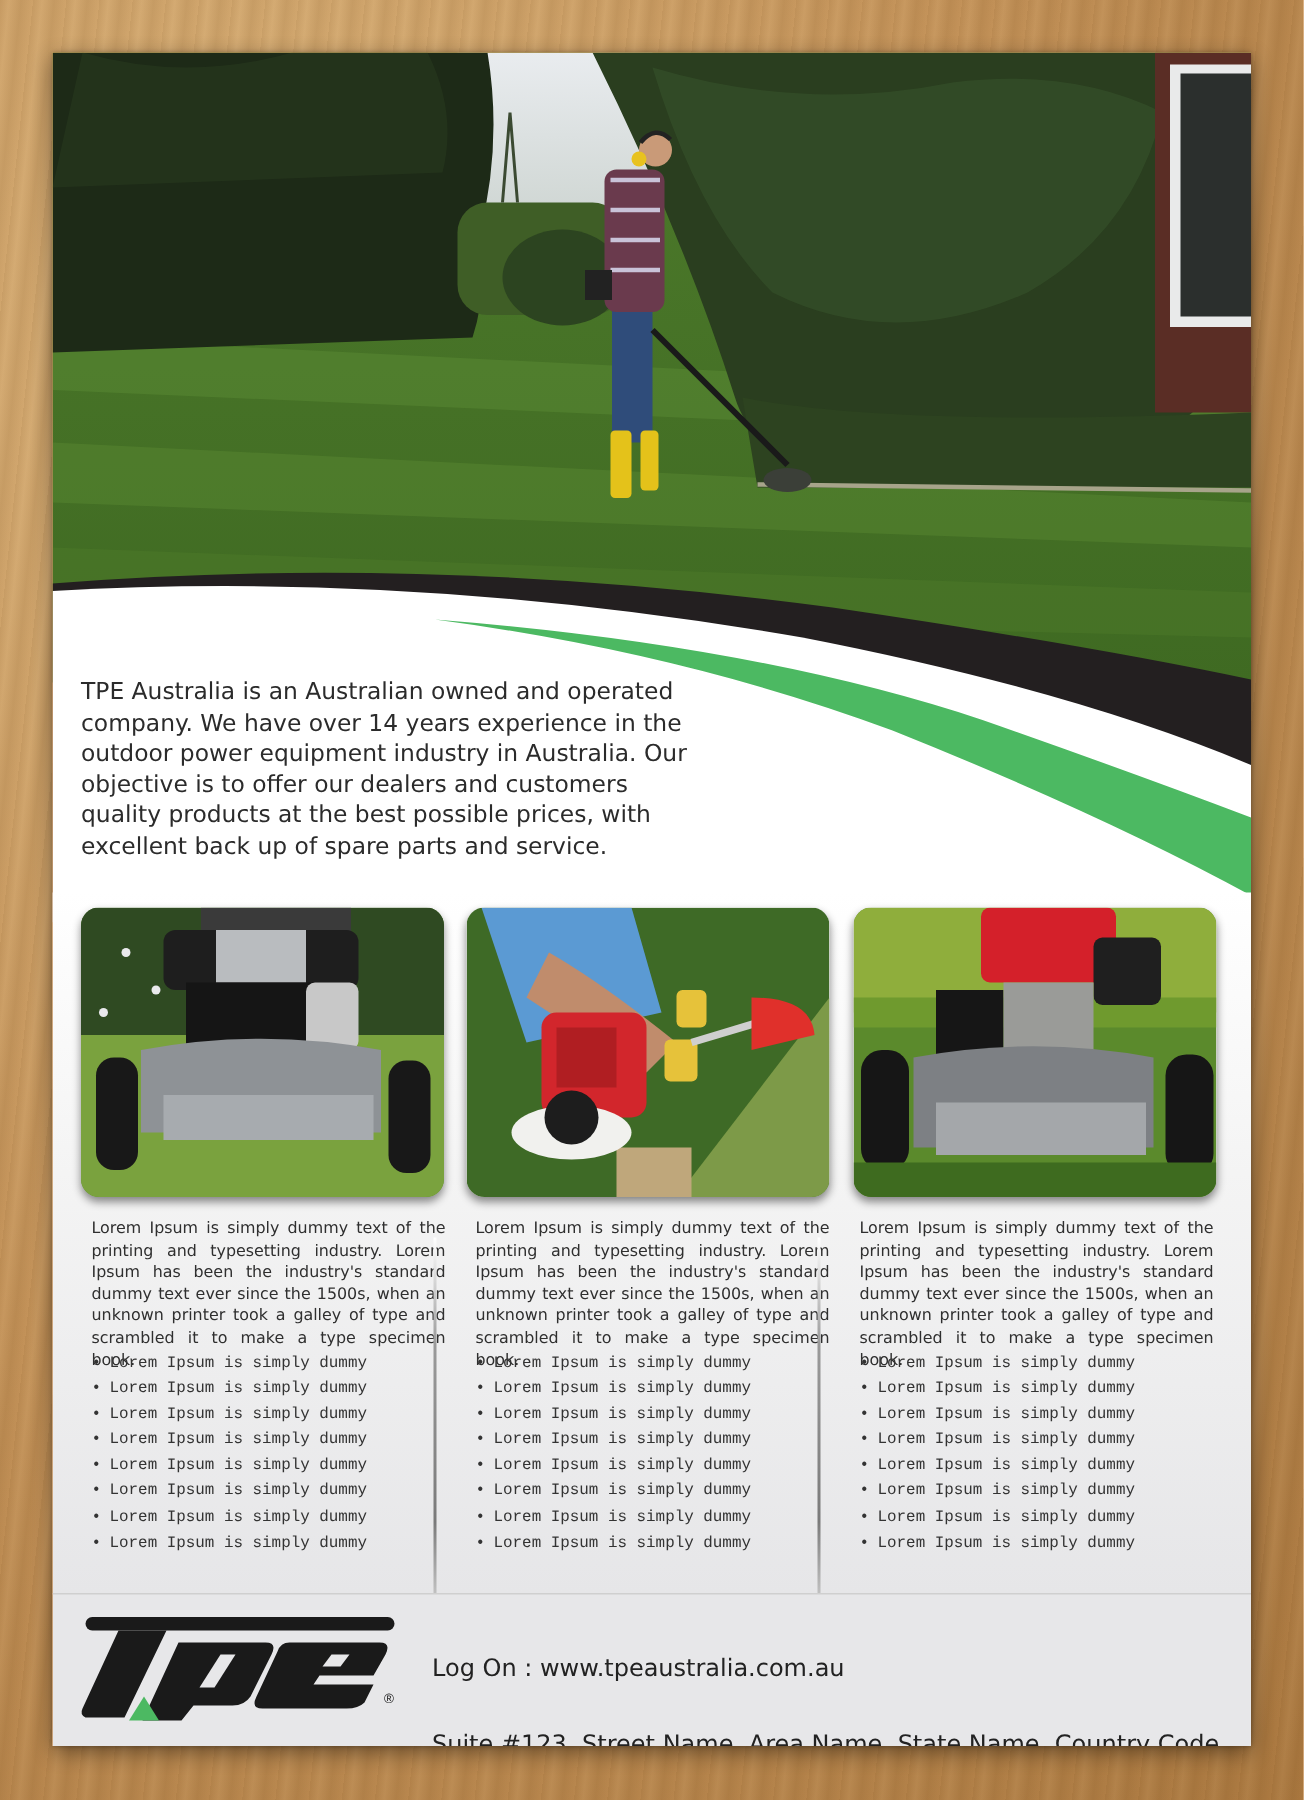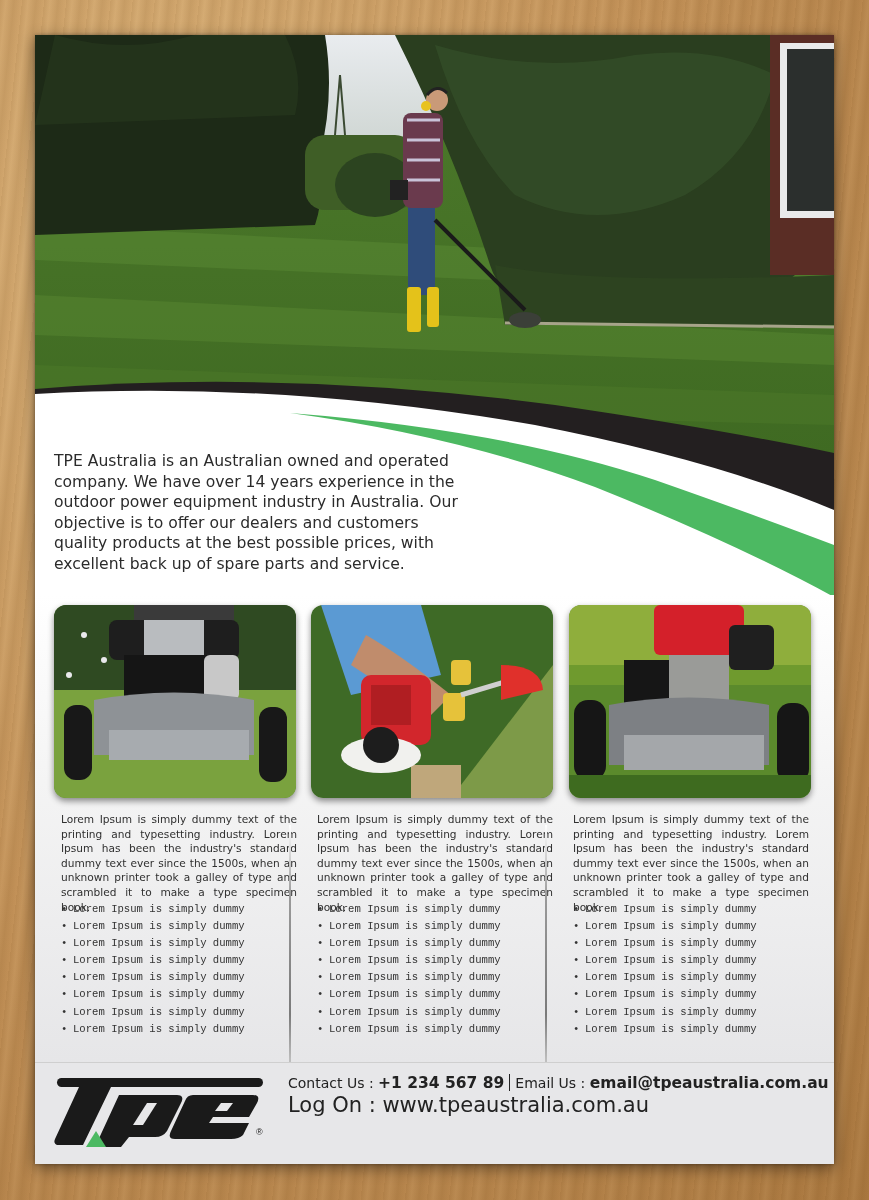--- a/index.html
+++ b/index.html
@@ -45,21 +45,21 @@
   .bullets li { font-size: 10.6px; line-height: 17.1px; color: #333; white-space: nowrap; }
   .bullets li .dot { display: inline-block; width: 12px; }
   
   .footer { position: absolute; left: 0; top: 1027px; width: 799px; height: 102px;
     background: #e7e7e9; border-top: 1px solid #cfcfcf; }
   .logo { position: absolute; left: 18px; top: 10px; width: 218px; height: 76px; }
   .contact { position: absolute; left: 253px; top: 9px; color: #222; }
   .contact .line1 { font-size: 14px; line-height: 22px; white-space: nowrap; }
   .contact .line1 .bold { font-weight: bold; font-size: 15.5px; }
   .contact .line1 .sep { display: inline-block; width: 1px; height: 17px; background: #222; margin: 0 5px; vertical-align: -3px; }
-  .contact .line2, .contact .line3 { font-size: 21px; line-height: 23px; white-space: nowrap; }
+  .contact .line2, .contact .line3 { font-size: 16px; line-height: 23px; white-space: nowrap; margin-top: 28px; }
 </style>
 </head>
 <body>
 
 <div class="flyer">
 
   <div class="hero">
     <svg width="799" height="420" viewBox="0 0 799 420">
       <defs>
         <linearGradient id="grass" x1="0" y1="0" x2="0" y2="1">
@@ -231,19 +231,17 @@
       <path d="M94 30 L104 30 L90 52 L80 52 Z" fill="#e7e7e9"></path>
 
       <path d="M134 22 L200 22 Q208 22 204 30 L196 44 L160 44 L156 50 L196 50 L190 62 Q186 66 178 66 L122 66 Q114 66 118 58 L132 28 Q134 22 140 22 Z" fill="#1a1a1a"></path>
       <path d="M168 30 L180 30 L174 38 L162 38 Z" fill="#e7e7e9"></path>
 
       <path d="M33 74 L43 58 L53 74 Z" fill="#4cb962"></path>
       <text x="203" y="62" font-size="9" fill="#1a1a1a" font-family="Liberation Sans, sans-serif">®</text>
     </svg>
 
     <div class="contact">
-      <div class="line1">
-        <span>Contact Us : </span><span class="bold">+1 234 567 89</span><span class="sep"></span><span>Email Us : </span><span class="bold">email@tpeaustralia.com.au</span>
-      </div>
       <div class="line2">Log On : www.tpeaustralia.com.au</div>
+      <div class="line3">Suite #123, Street Name, Area Name, State Name, Country Code.</div>
     </div>
   </div>
 </div>
 
 </body></html>

